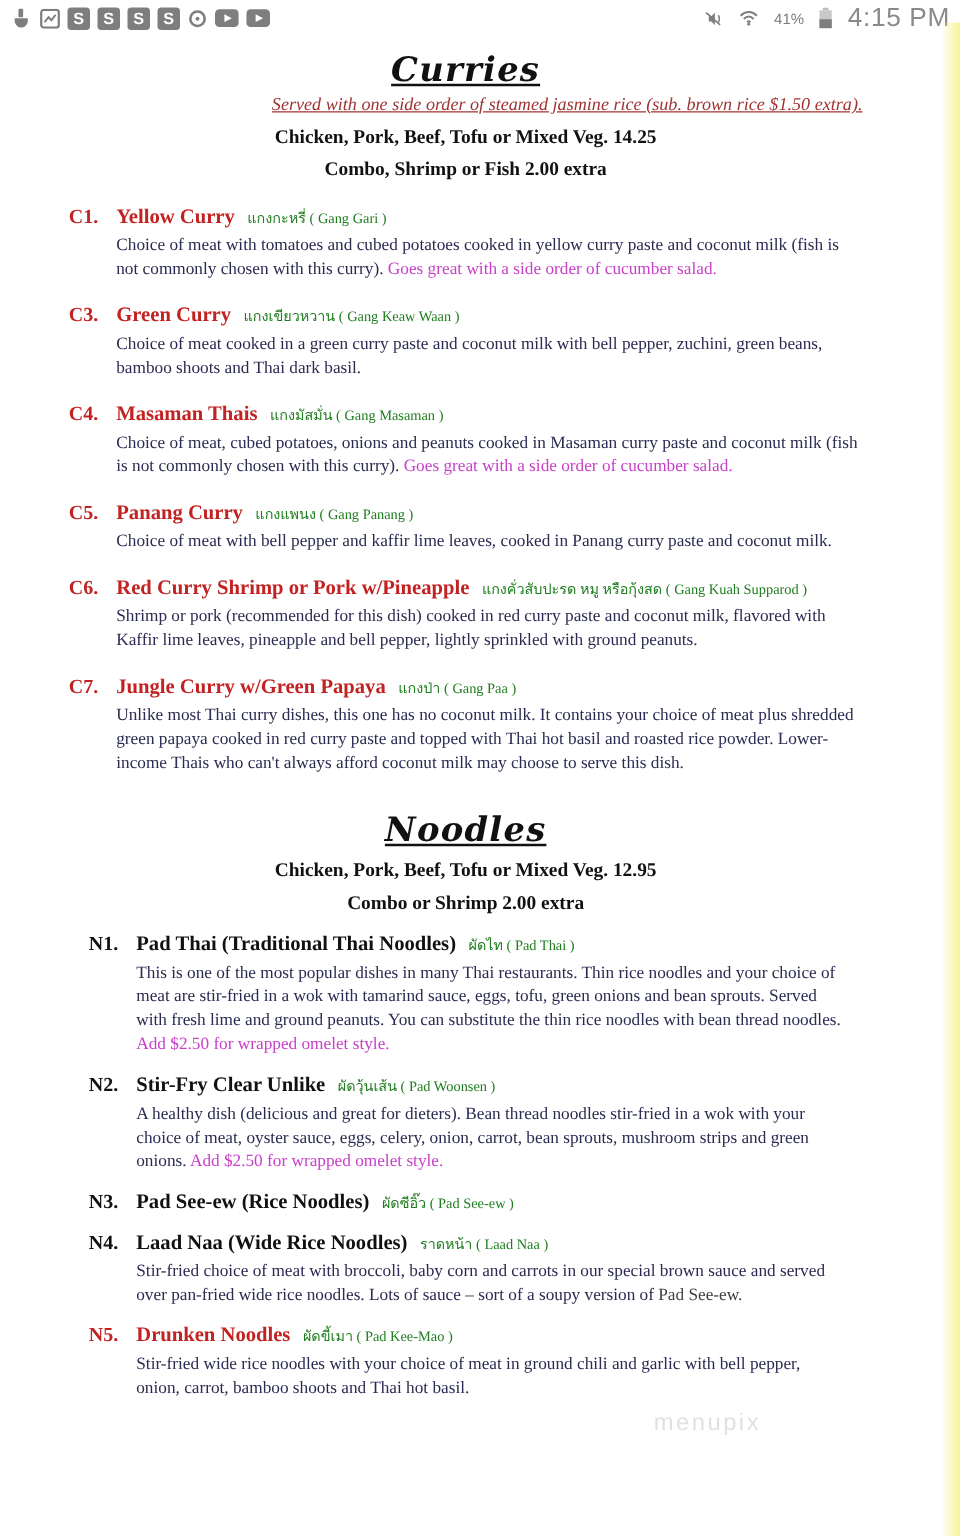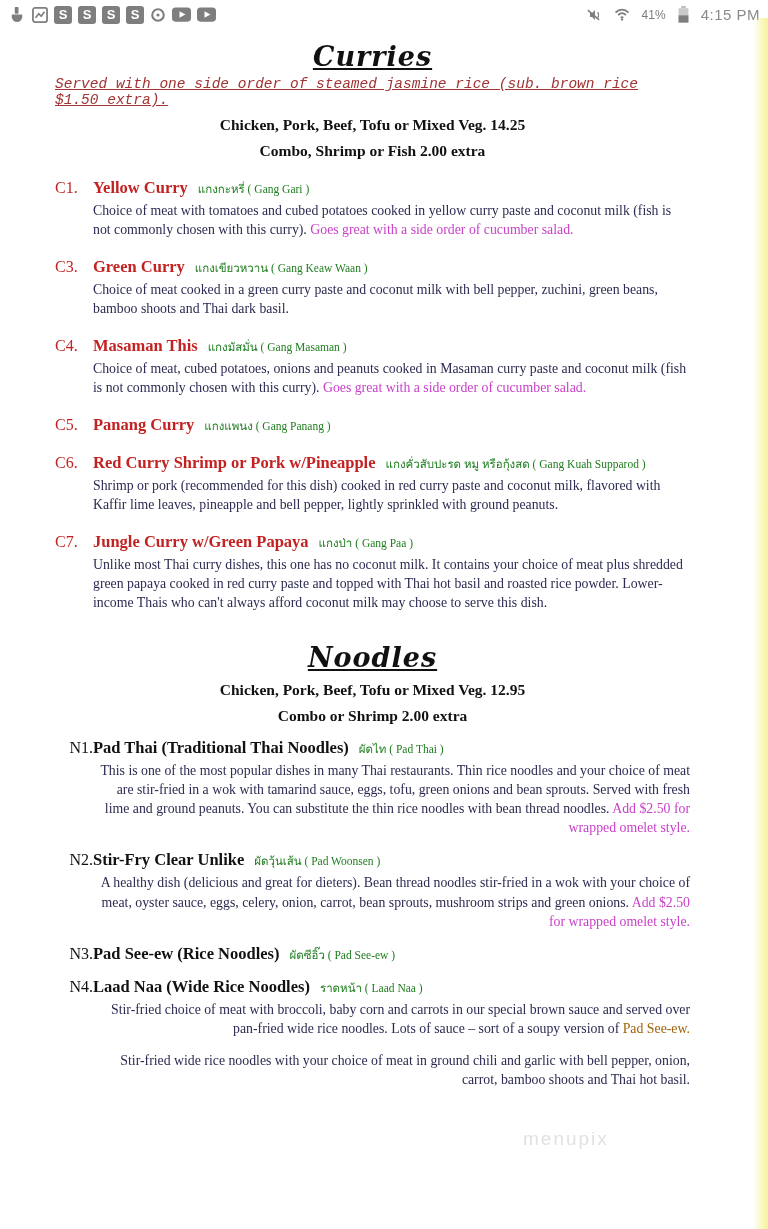--- a/index.html
+++ b/index.html
@@ -22,21 +22,21 @@
   }
   .sb-left{ display:flex; align-items:center; gap:6px; }
   .sb-icon{ display:inline-flex; align-items:center; justify-content:center; }
   .s-badge{
     width:18px; height:18px; border-radius:3px; background:#7e7e7e;
     color:#fff; font-weight:bold; font-size:13px; line-height:18px;
     text-align:center; display:inline-block;
   }
   .sb-right{ margin-left:auto; display:flex; align-items:center; gap:12px; color:#7c7c7c; }
   .sb-pct{ font-size:12px; color:#7c7c7c; }
-  .sb-time{ font-size:15px; color:#8a8a8a; letter-spacing:0.5px; }
+  .sb-time{ font-size:21px; color:#8a8a8a; letter-spacing:0.5px; }
 
   
   .edge-strip{
     position:absolute; top:18px; right:0; bottom:0; width:15px;
     background:linear-gradient(to right, rgba(248,246,160,0), #f6f396);
     pointer-events:none;
   }
 
   
   .menu{
@@ -46,51 +46,50 @@
   .section-title{
     text-align:center;
     font-family:"DejaVu Serif", serif;
     font-style:italic; font-weight:bold;
     font-size:27px; color:#111;
     text-decoration:underline;
     letter-spacing:1px;
     margin:2px 0 4px 0;
   }
   .serving-note{
-    text-align:left;
+    text-align:right;
     color:#a03434;
     font-style:italic;
     text-decoration:underline;
     font-size:14.5px;
     margin:4px 0 2px 0;
-    font-family:Liberation Mono, monospace;
   }
   .price-line{
     text-align:center; font-weight:bold; color:#111;
     font-size:15.5px; margin:8px 0;
   }
 
   .menu-item{ margin:18px 0; }
-  .noodles .menu-item{ margin:13px 0;text-align:right; }
+  .noodles .menu-item{ margin:13px 16px; }
   .curries .menu-item:nth-child(6){ margin-bottom:24px; }
   .curries .menu-item:nth-child(7){ margin-top:20px; }
 
   .item-head{ display:flex; align-items:baseline; }
-  .item-code{ width:38px; flex:none; font-weight:normal; font-size:16px; }
+  .item-code{ width:38px; flex:none; font-weight:bold; font-size:16px; }
   .item-name{ font-weight:bold; font-size:16.5px; margin-right:10px; }
   .code-red, .name-red{ color:#c32222; }
   .code-black, .name-black{ color:#111; }
   .item-thai{ color:#1e7d1e; font-size:11.5px; white-space:nowrap; }
   .item-desc{
     margin:3px 0 0 38px;
     font-size:13.8px; line-height:1.38;
   }
   .seg-body{ color:#2b2b52; }
   .seg-pink{ color:#c93fc9; }
-  .seg-green{ color:#a16207; }
+  .seg-green{ color:#404040; }
 
   .noodles-header{ margin-top:30px; }
 
   .watermark{
     position:absolute; left:523px; top:1128px;
     font-family:"Liberation Sans", sans-serif;
     font-size:19px; color:#d7d7d7; opacity:0.75;
     letter-spacing:2px; pointer-events:none;
   }
 </style>
@@ -197,34 +196,35 @@
       <span class="item-name name-red">Green Curry</span>
       <span class="item-thai">แกงเขียวหวาน ( Gang Keaw Waan )</span>
 
     </div>
     <div class="item-desc"><span class="seg-body">Choice of meat cooked in a green curry paste and coconut milk with bell pepper, zuchini, green beans, bamboo shoots and Thai dark basil.</span></div>
   </div>
 
   <div class="menu-item">
     <div class="item-head">
       <span class="item-code code-red">C4.</span>
-      <span class="item-name name-red">Masaman This</span>
+      <span class="item-name name-red">Masaman Thais</span>
       <span class="item-thai">แกงมัสมั่น ( Gang Masaman )</span>
 
     </div>
     <div class="item-desc"><span class="seg-body">Choice of meat, cubed potatoes, onions and peanuts cooked in Masaman curry paste and coconut milk (fish is not commonly chosen with this curry).  </span><span class="seg-pink">Goes great with a side order of cucumber salad.</span></div>
   </div>
 
   <div class="menu-item">
     <div class="item-head">
       <span class="item-code code-red">C5.</span>
       <span class="item-name name-red">Panang Curry</span>
       <span class="item-thai">แกงแพนง ( Gang Panang )</span>
 
     </div>
+    <div class="item-desc"><span class="seg-body">Choice of meat with bell pepper and kaffir lime leaves, cooked in Panang curry paste and coconut milk.</span></div>
   </div>
 
   <div class="menu-item">
     <div class="item-head">
       <span class="item-code code-red">C6.</span>
       <span class="item-name name-red">Red Curry Shrimp or Pork w/Pineapple</span>
       <span class="item-thai">แกงคั่วสับปะรด หมู หรือกุ้งสด  ( Gang Kuah Supparod )</span>
 
     </div>
     <div class="item-desc"><span class="seg-body">Shrimp or pork (recommended for this dish) cooked in red curry paste and coconut milk, flavored with Kaffir lime leaves, pineapple and bell pepper, lightly sprinkled with ground peanuts.</span></div>
@@ -280,20 +280,26 @@
     <div class="item-head">
       <span class="item-code code-black">N4.</span>
       <span class="item-name name-black">Laad Naa (Wide Rice Noodles)</span>
       <span class="item-thai">ราดหน้า ( Laad Naa )</span>
 
     </div>
     <div class="item-desc"><span class="seg-body">Stir-fried choice of meat with broccoli, baby corn and carrots in our special brown sauce and served over pan-fried wide rice noodles.  Lots of sauce – sort of a soupy version of </span><span class="seg-green">Pad See-ew.</span></div>
   </div>
 
   <div class="menu-item">
+    <div class="item-head">
+      <span class="item-code code-red">N5.</span>
+      <span class="item-name name-red">Drunken Noodles</span>
+      <span class="item-thai">ผัดขี้เมา ( Pad Kee-Mao )</span>
+
+    </div>
     <div class="item-desc"><span class="seg-body">Stir-fried wide rice noodles with your choice of meat in ground chili and garlic with bell pepper, onion, carrot, bamboo shoots and Thai hot basil.</span></div>
   </div>
 
 </div>
   </div>
 
 </div>
 
 <div class="watermark">menupix</div>
 

